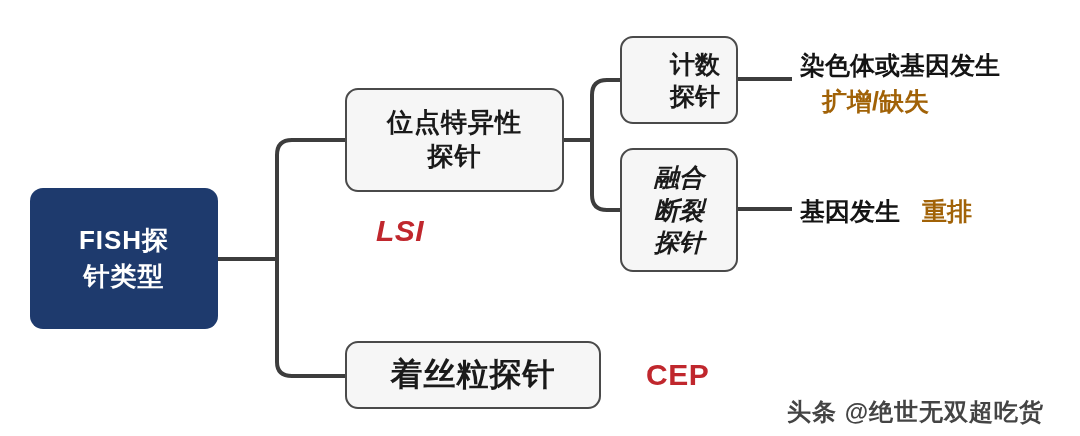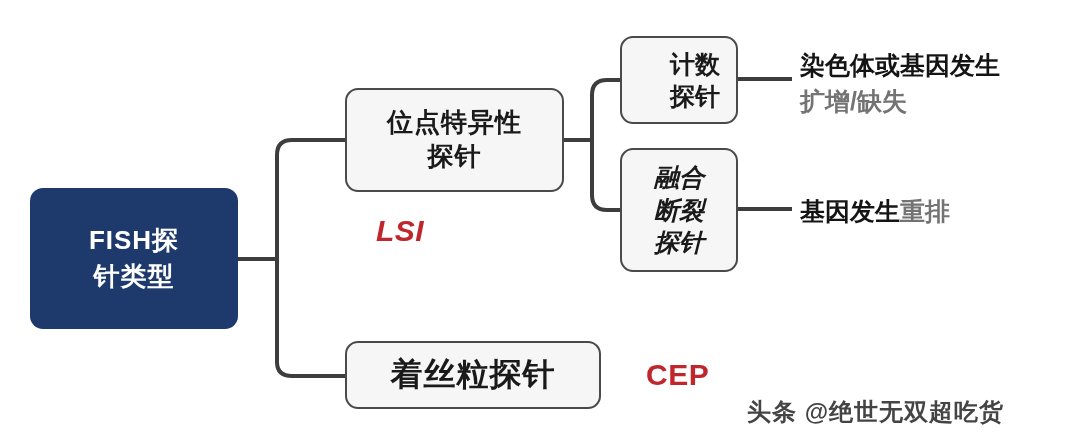--- a/index.html
+++ b/index.html
@@ -31,21 +31,21 @@
     display: flex;
     align-items: center;
     justify-content: center;
     text-align: center;
   }
 
   
   .node-root {
     left: 30px;
     top: 188px;
-    width: 208px;
+    width: 188px;
     height: 141px;
     background: #1e3a6d;
     border-radius: 13px;
     color: #ffffff;
     font-weight: bold;
     font-size: 26px;
     line-height: 1.38;
     letter-spacing: 1px;
   }
 
@@ -107,27 +107,28 @@
     position: absolute;
     font-weight: bold;
     font-size: 25px;
     line-height: 1.42;
     color: #141414;
     white-space: nowrap;
   }
   .annot-amp { left: 800px; top: 48px; }
   .annot-rear { left: 800px; top: 194px; }
   .hl {
-    color: #737373;
+    color: #a16207;
+    margin-left: 22px;
   }
 
   
   .watermark {
     position: absolute;
-    left: 747px;
+    left: 787px;
     top: 396px;
     font-size: 24px;
     font-weight: bold;
     color: #2b2b2b;
     letter-spacing: 1px;
     opacity: 0.88;
     white-space: nowrap;
   }
 </style>
 </head>

